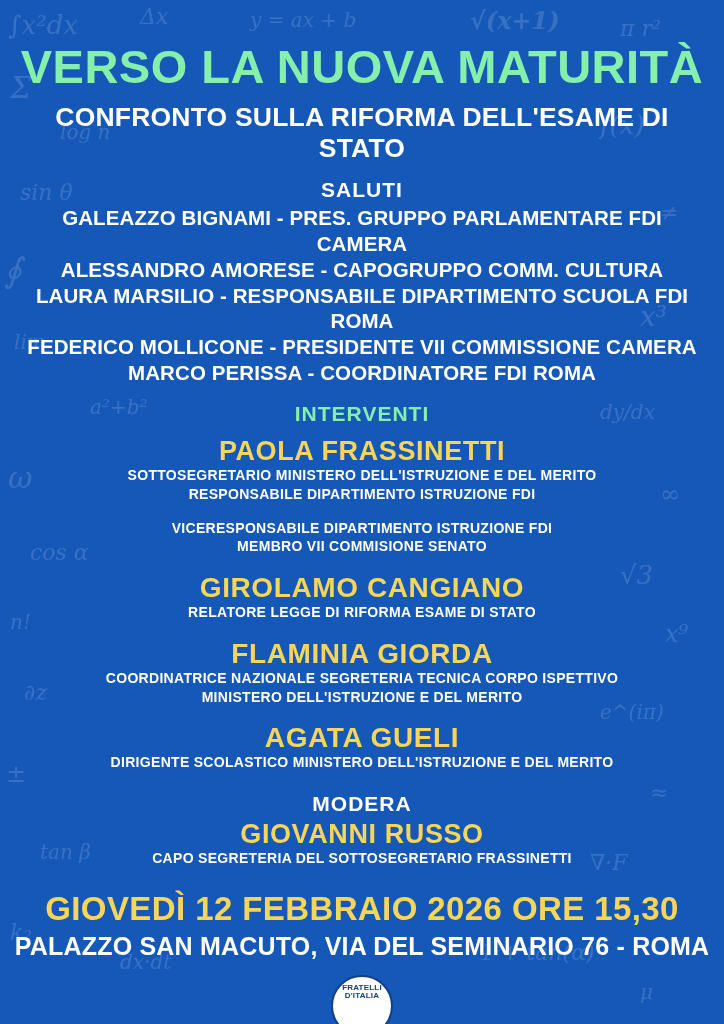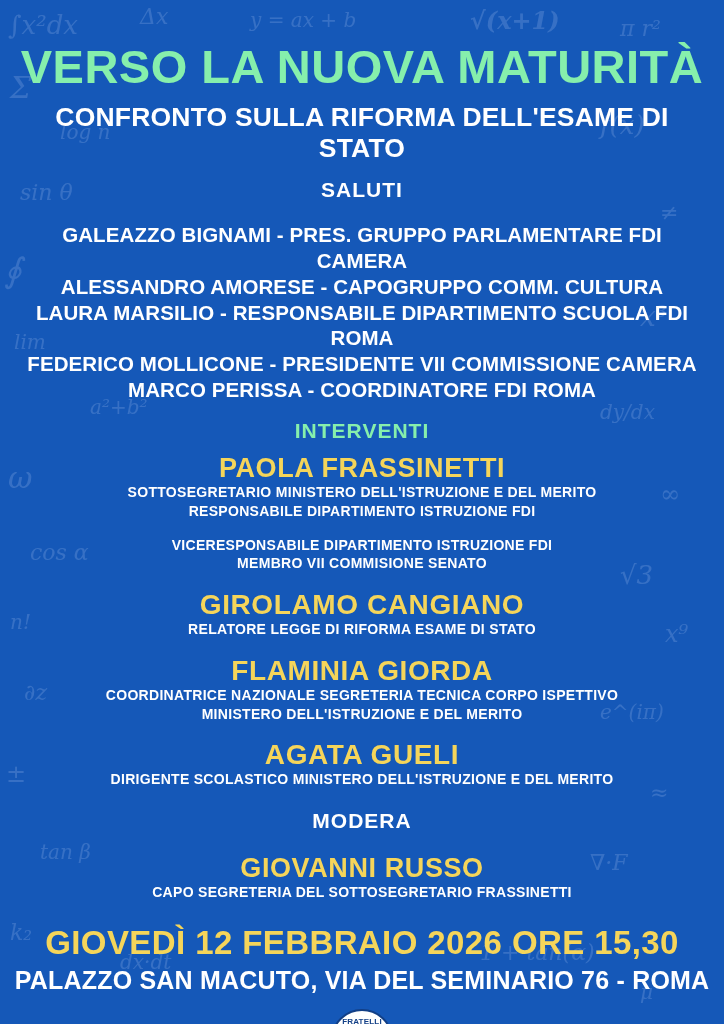--- a/index.html
+++ b/index.html
@@ -92,21 +92,21 @@
   .speaker-role {
     font-size: 14px;
     font-weight: bold;
     color: #ffffff;
     text-transform: uppercase;
     letter-spacing: 0.3px;
     line-height: 1.32;
   }
 
   .block { margin-top: 14px; }
-  .mt6 { margin-top: 20px; }
+  .mt6 { margin-top: 3px; }
   .mt10 { margin-top: 10px; }
   .mt16 { margin-top: 16px; }
   .mt20 { margin-top: 20px; }
 
   .when {
     margin-top: 22px;
     font-size: 33px;
     font-weight: bold;
     color: #f5d55a;
     text-transform: uppercase;

